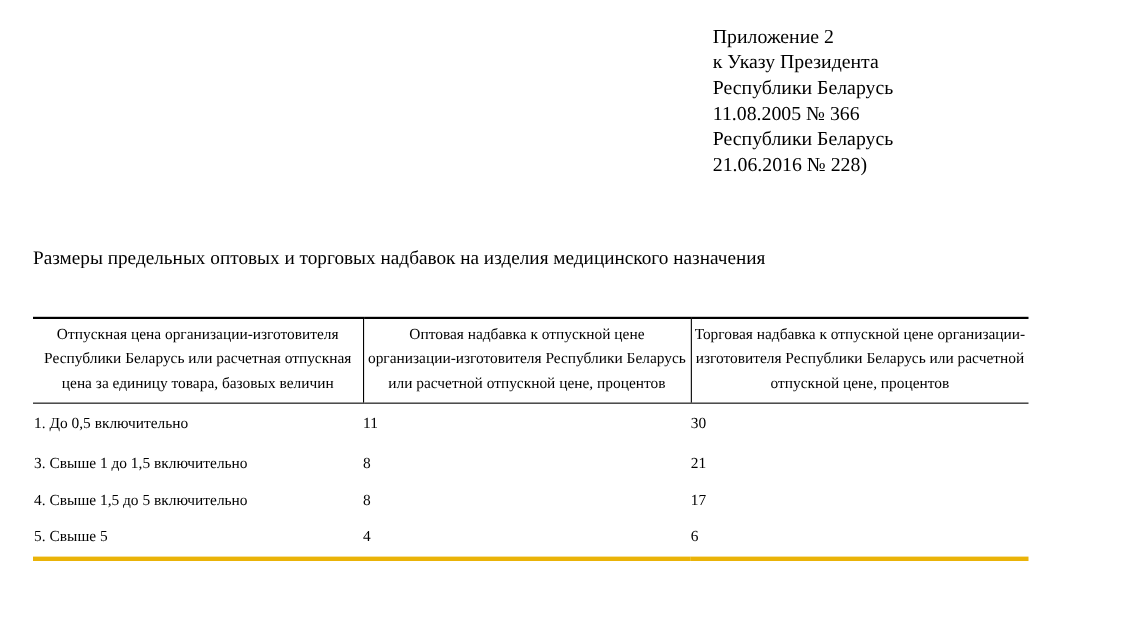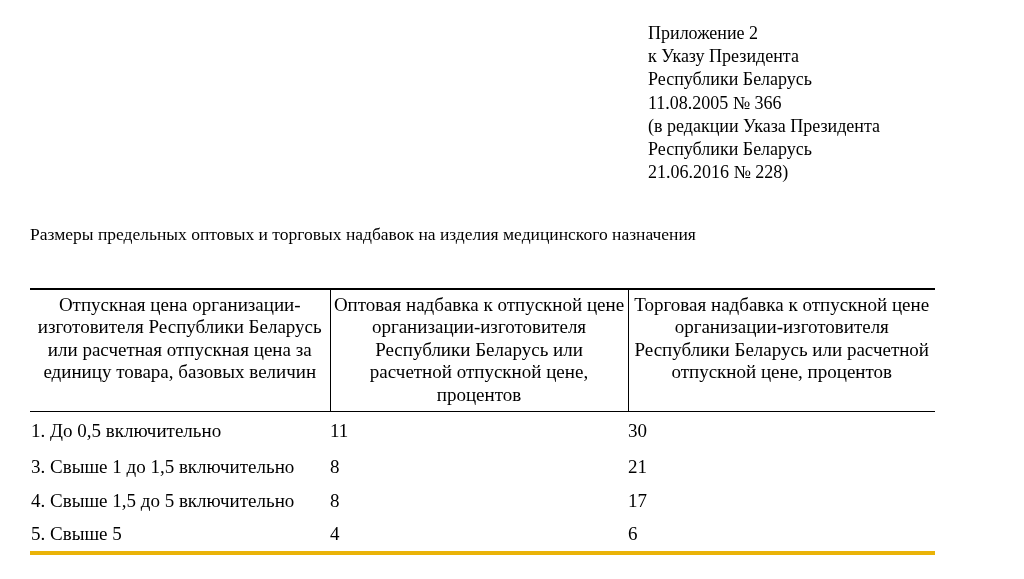--- a/index.html
+++ b/index.html
@@ -54,21 +54,21 @@
   .table-wrap {
     position: absolute;
     left: 30px;
     top: 288px;
     width: 905px;
   }
   table.markup-table {
     width: 905px;
     border-collapse: collapse;
     table-layout: fixed;
-    font-size: 19px;
+    font-size: 14px;
   }
   table.markup-table col.c1 { width: 300px; }
   table.markup-table col.c2 { width: 298px; }
   table.markup-table col.c3 { width: 307px; }
 
   
   table.markup-table thead tr {
     border-top: 2px solid #000;
     border-bottom: 1.6px solid #000;
   }
@@ -112,21 +112,20 @@
 </head>
 <body>
 
 <div class="page">
 
   <div class="doc-ref">
     <span class="doc-ref-line">Приложение 2</span>
     <span class="doc-ref-line">к Указу Президента</span>
     <span class="doc-ref-line">Республики Беларусь</span>
     <span class="doc-ref-line">11.08.2005 № 366</span>
-    <span class="doc-ref-line">(в редакции Указа Президента</span>
     <span class="doc-ref-line">Республики Беларусь</span>
     <span class="doc-ref-line">21.06.2016 № 228)</span>
   </div>
 
   <div class="doc-title">Размеры предельных оптовых и торговых надбавок на изделия медицинского назначения</div>
 
   <div class="table-wrap">
     <table class="markup-table">
       <colgroup>
         <col class="c1">

